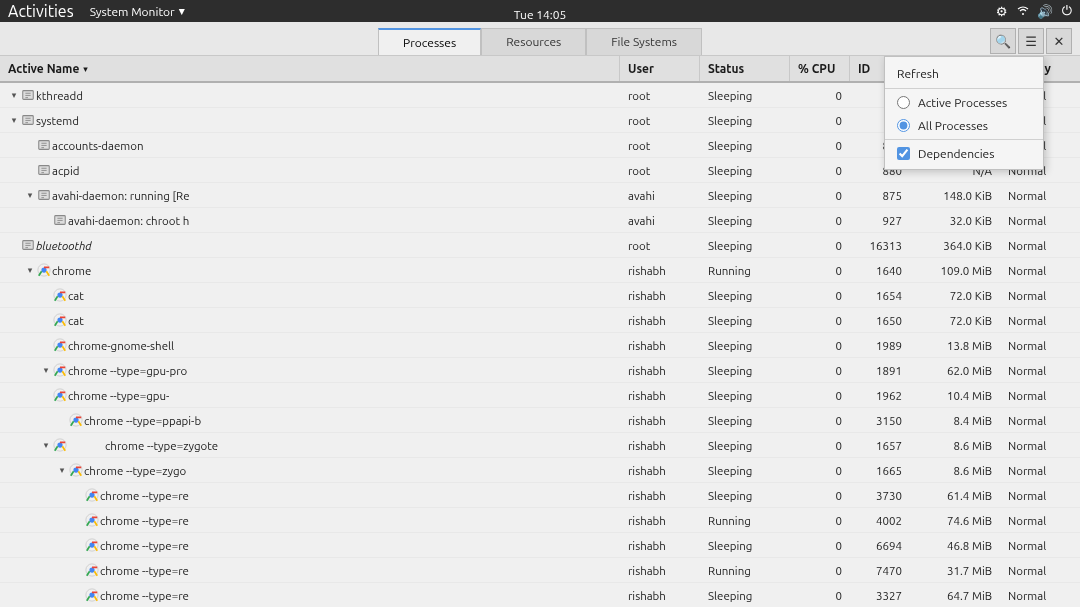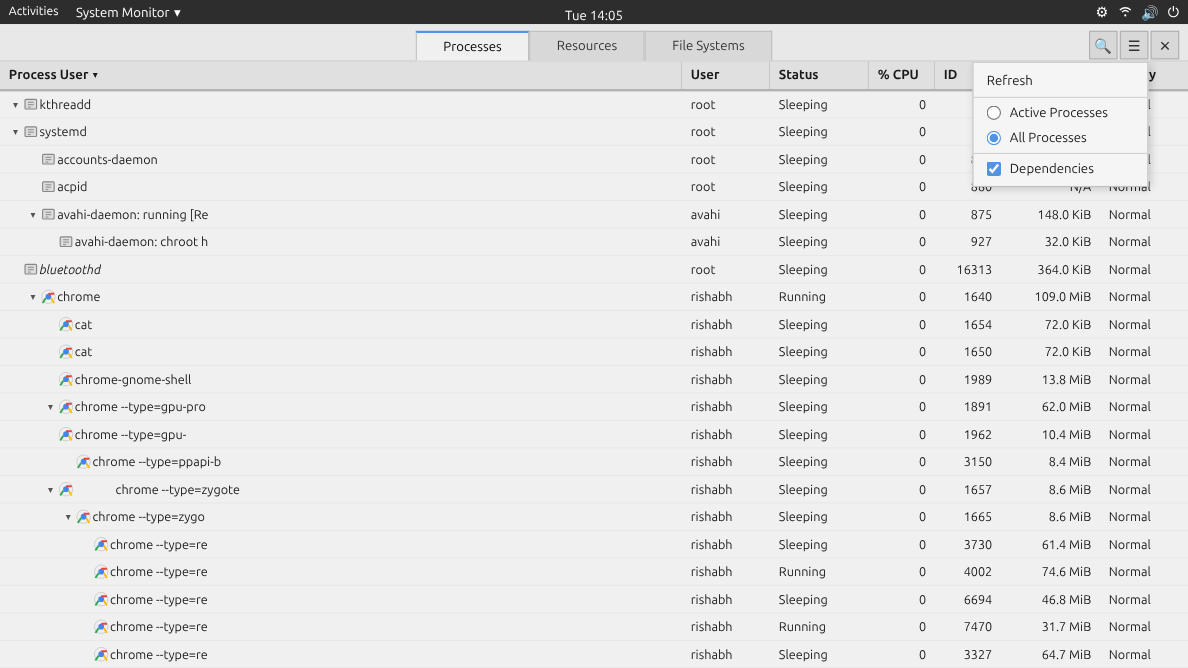--- a/index.html
+++ b/index.html
@@ -16,21 +16,21 @@
     
     .top-bar {
       background: #2d2d2d;
       height: 22px;
       display: flex;
       align-items: center;
       padding: 0 8px;
       gap: 16px;
     }
     .top-bar-activities {
-      font-size: 11px;
+      font-size: 16px;
       color: #ffffff;
     }
     .top-bar-app {
       display: flex;
       align-items: center;
       gap: 4px;
       font-size: 12px;
       color: #ffffff;
     }
     .top-bar-clock {
@@ -289,21 +289,21 @@
       <button class="tab-action-btn">✕</button>
     </div>
   </div>
 
   <div class="content">
 
     <div class="process-table-wrap">
 
       <div class="table-header">
         <div class="th">
-          <span>Process User</span>
+          <span>Active Name</span>
           <span style="font-size:9px;">▾</span>
         </div>
         <div class="th">
           <span>User</span>
         </div>
         <div class="th">
           <span>Status</span>
         </div>
         <div class="th right">
           <span>% CPU</span>

